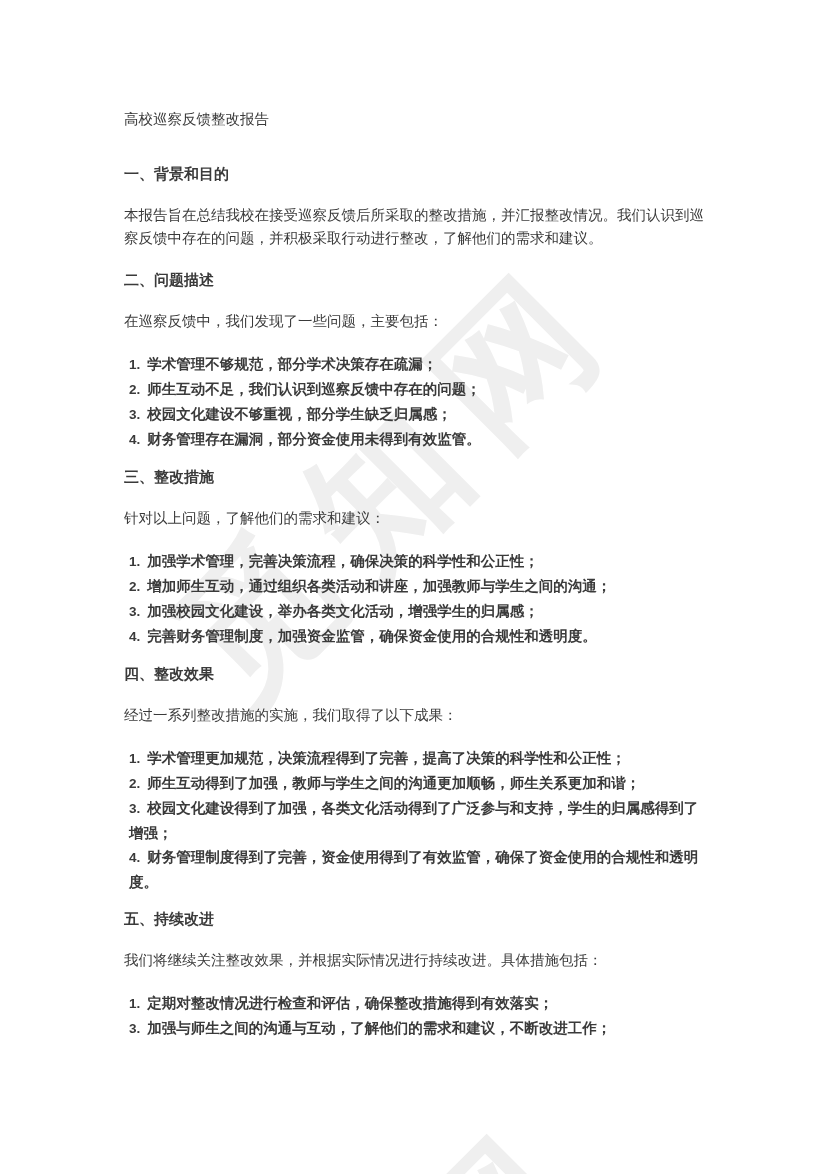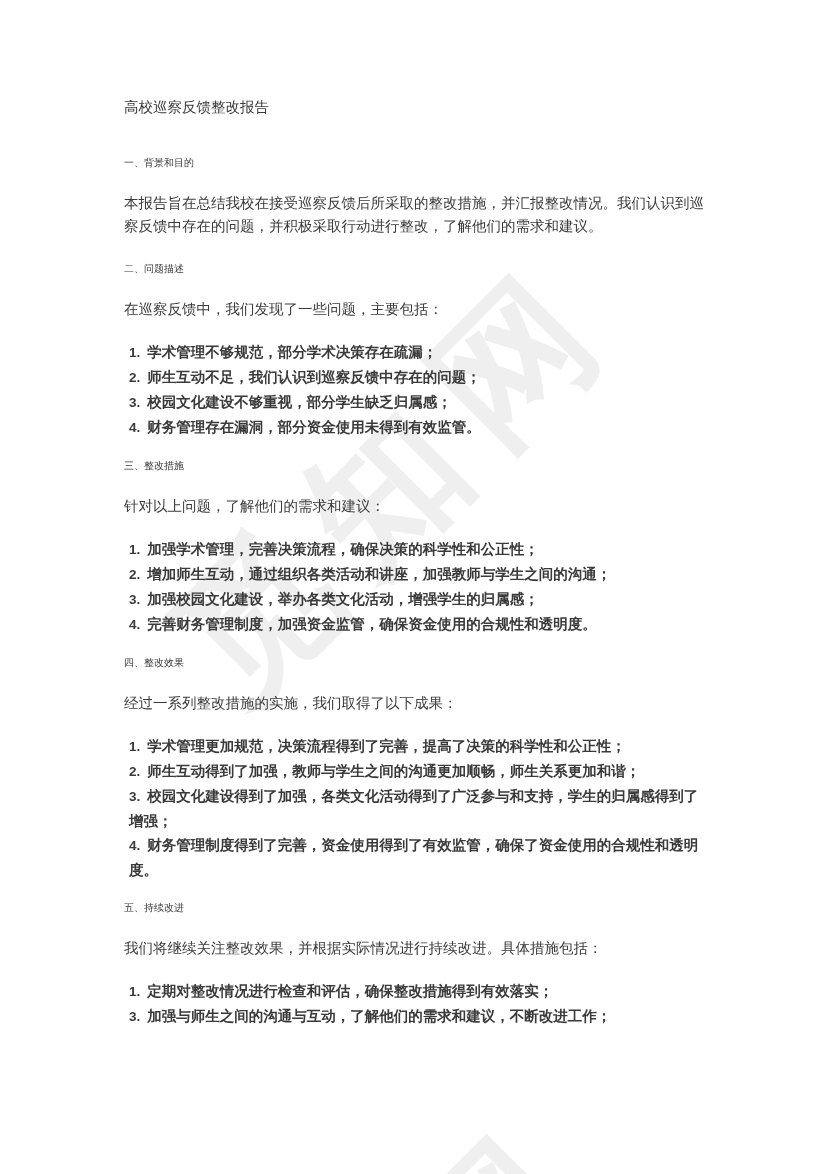--- a/index.html
+++ b/index.html
@@ -31,34 +31,34 @@
     user-select: none;
     pointer-events: none;
   }
   #watermark-1 { left: 130px; top: 415px; }
   #watermark-2 { left: 108px; top: 1276px; }
 
   
   .doc {
     position: absolute;
     left: 124px;
-    top: 96px;
+    top: 108px;
     width: 590px;
     z-index: 1;
     font-size: 14.5px;
   }
   .doc-title {
     font-size: 14.5px;
     font-weight: normal;
     line-height: 23px;
     margin: 0 0 32px 0;
   }
   .section-heading {
-    font-size: 10px;
-    font-weight: normal;
+    font-size: 15px;
+    font-weight: bold;
     line-height: 23px;
     margin: 0 0 18px 0;
   }
   .para {
     line-height: 23px;
     margin: 0 0 19px 0;
     text-align: left;
   }
   .num-list {
     margin: 0 0 14px 5px;

